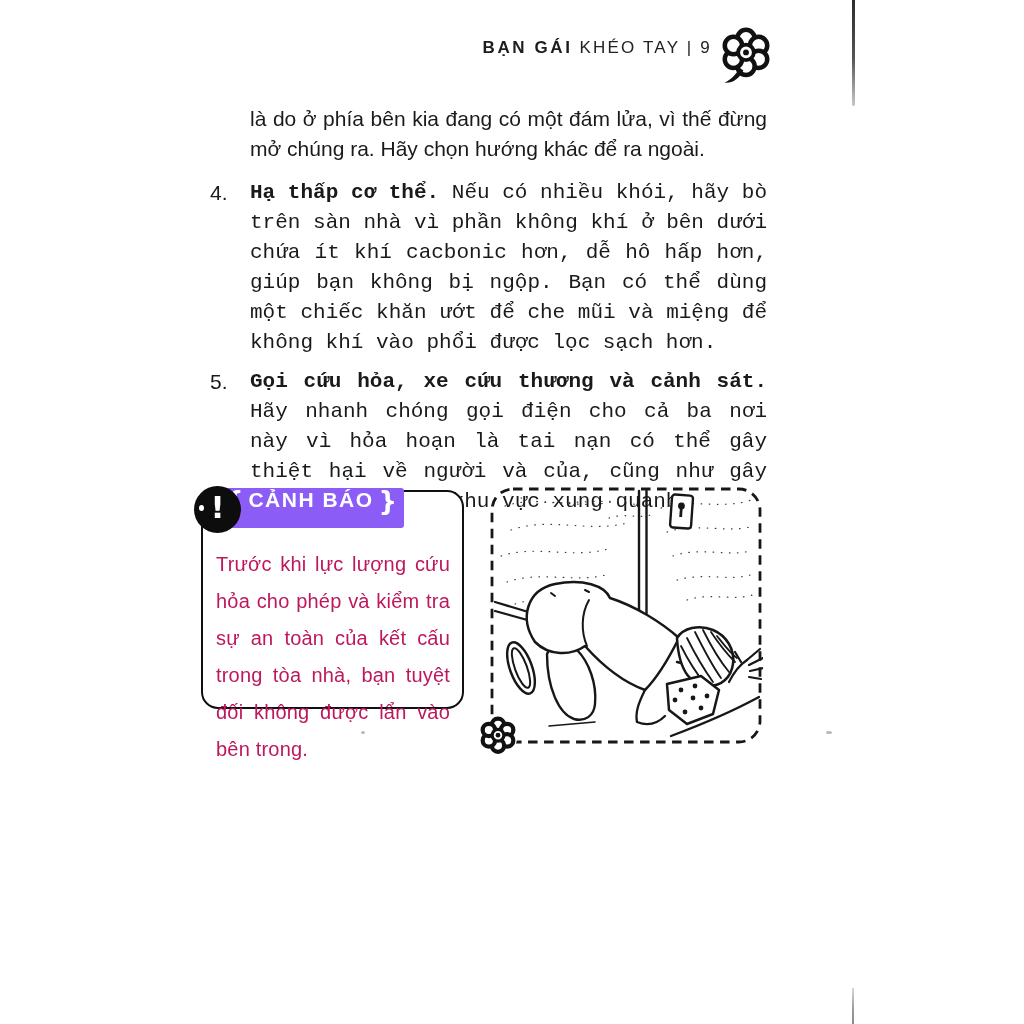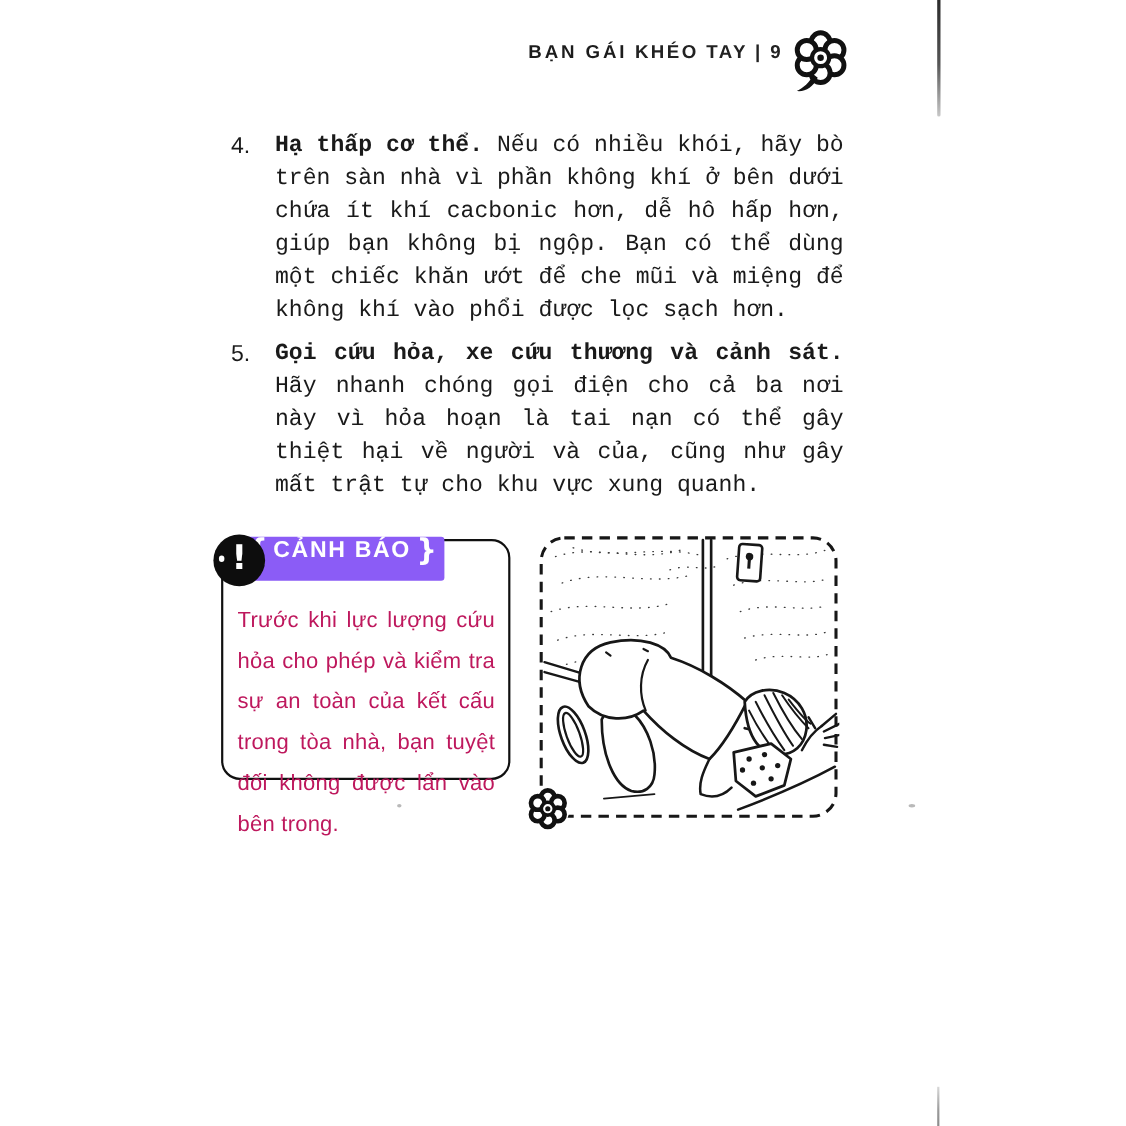--- a/index.html
+++ b/index.html
@@ -27,21 +27,21 @@
   
   .page-header {
     position:absolute; top:26px; right:252px;
     display:flex; align-items:center; gap:8px;
   }
   .brand {
     font-size:17px; letter-spacing:2.2px; color:#1c1c1c;
     white-space:nowrap; padding-bottom:14px;
   }
   .brand b { font-weight:700; letter-spacing:2.6px;margin-top:39px; }
-  .brand .rest { font-weight:700; color:#222; }
+  .brand .rest { font-weight:400; color:#222; }
   .flower-lg { width:52px; height:58px; display:block; }
 
   
   .text-col {
     position:absolute; left:210px; top:104px; width:557px;
     font-size:21px; line-height:30px; color:#1a1a1a;
   }
   .intro {
     margin-left:40px; text-align:justify;
   }
@@ -124,20 +124,21 @@
         <circle cx="15.5" cy="38" r="10"></circle>
         <circle cx="15.5" cy="22" r="10"></circle>
       </g>
       <circle cx="30" cy="30" r="9" fill="#fff" stroke="#111" stroke-width="4.4"></circle>
       <circle cx="30" cy="30" r="3.4" fill="#111"></circle>
       <path d="M23,48 C18,56 12,62 5,65 C14,66 22,61 27,51 Z" fill="#111"></path>
     </svg>
   </div>
 
   <div class="text-col">
+    <p class="intro">là do ở phía bên kia đang có một đám lửa, vì thế đừng mở chúng ra. Hãy chọn hướng khác để ra ngoài.</p>
 
     <div class="num-item first">
       <div class="num-cell">4.</div>
       <div class="item-body"><span class="lead">Hạ thấp cơ thể.</span> <span>Nếu có nhiều khói, hãy bò trên sàn nhà vì phần không khí ở bên dưới chứa ít khí cacbonic hơn, dễ hô hấp hơn, giúp bạn không bị ngộp. Bạn có thể dùng một chiếc khăn ướt để che mũi và miệng để không khí vào phổi được lọc sạch hơn.</span></div>
     </div>
 
     <div class="num-item second">
       <div class="num-cell">5.</div>
       <div class="item-body"><span class="lead">Gọi cứu hỏa, xe cứu thương và cảnh sát.</span> <span>Hãy nhanh chóng gọi điện cho cả ba nơi này vì hỏa hoạn là tai nạn có thể gây thiệt hại về người và của, cũng như gây mất trật tự cho khu vực xung quanh.</span></div>
     </div>

